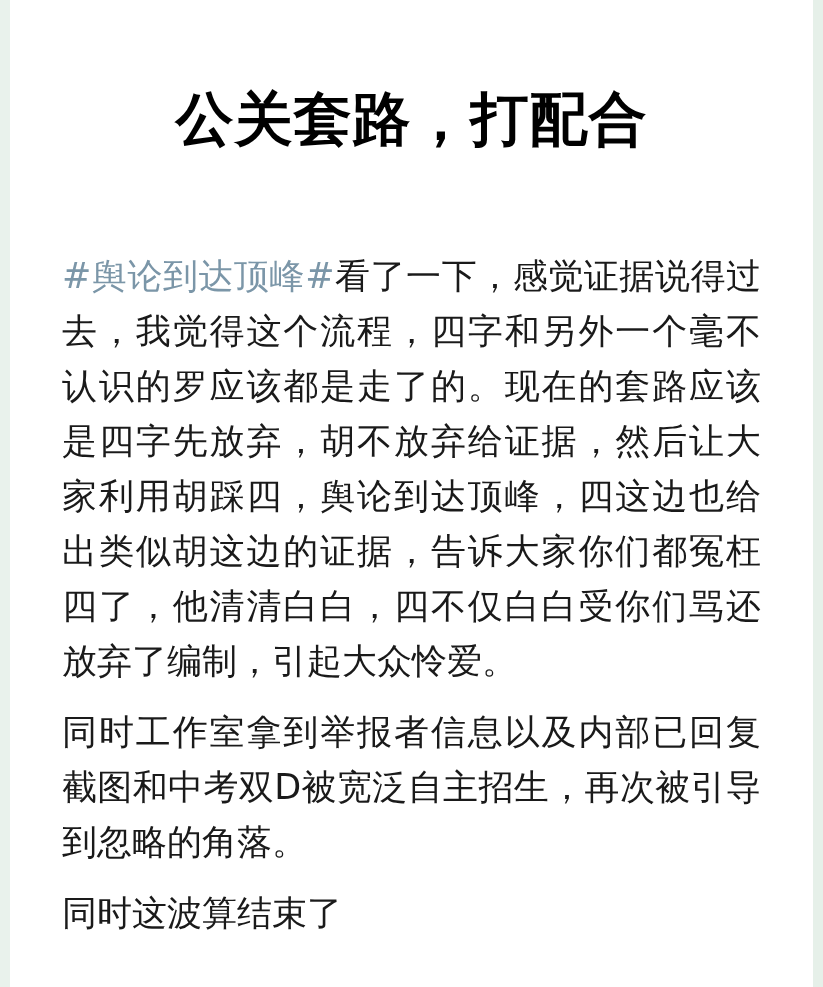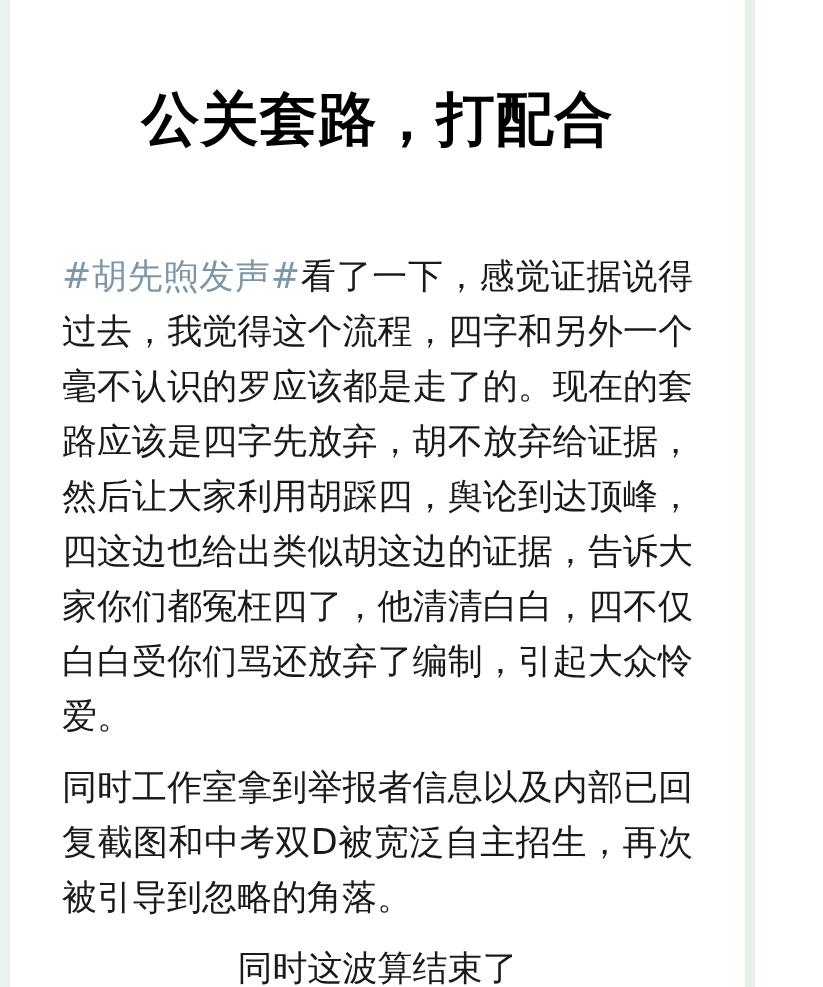--- a/index.html
+++ b/index.html
@@ -8,21 +8,21 @@
   }
   body {
     width: 823px;
     height: 987px;
     background: #ffffff;
     font-family: "Liberation Sans", sans-serif;
     overflow: hidden;
   }
   .page {
     position: relative;
-    width: 755px;
+    width: 823px;
     height: 987px;
     background: #ffffff;
     box-sizing: border-box;
   }
   
   .edge {
     position: absolute;
     top: 0;
     bottom: 0;
     width: 10px;
@@ -68,34 +68,34 @@
     margin: 0;
   }
   .para + .para {
     margin-top: 16px;
   }
   .para-justify {
     text-align: justify;
     text-align-last: left;
   }
   .para-left {
-    text-align: center;
+    text-align: left;
   }
 </style>
 </head>
 <body>
 
 <div class="page">
   <div class="edge left"></div>
   <div class="edge right"></div>
 
   <div class="content">
     <h1 class="title">公关套路，打配合</h1>
 
     <div class="body-text">
-      <p class="para para-justify"><span class="hashtag">#胡先煦发声#</span><span>看了一下，感觉证据说得过去，我觉得这个流程，四字和另外一个毫不认识的罗应该都是走了的。现在的套路应该是四字先放弃，胡不放弃给证据，然后让大家利用胡踩四，舆论到达顶峰，四这边也给出类似胡这边的证据，告诉大家你们都冤枉四了，他清清白白，四不仅白白受你们骂还放弃了编制，引起大众怜爱。</span></p>
+      <p class="para para-justify"><span class="hashtag">#舆论到达顶峰#</span><span>看了一下，感觉证据说得过去，我觉得这个流程，四字和另外一个毫不认识的罗应该都是走了的。现在的套路应该是四字先放弃，胡不放弃给证据，然后让大家利用胡踩四，舆论到达顶峰，四这边也给出类似胡这边的证据，告诉大家你们都冤枉四了，他清清白白，四不仅白白受你们骂还放弃了编制，引起大众怜爱。</span></p>
 
       <p class="para para-justify"><span>同时工作室拿到举报者信息以及内部已回复截图和中考双D被宽泛自主招生，再次被引导到忽略的角落。</span></p>
 
       <p class="para para-left"><span>同时这波算结束了</span></p>
     </div>
   </div>
 </div>
 
 </body></html>

